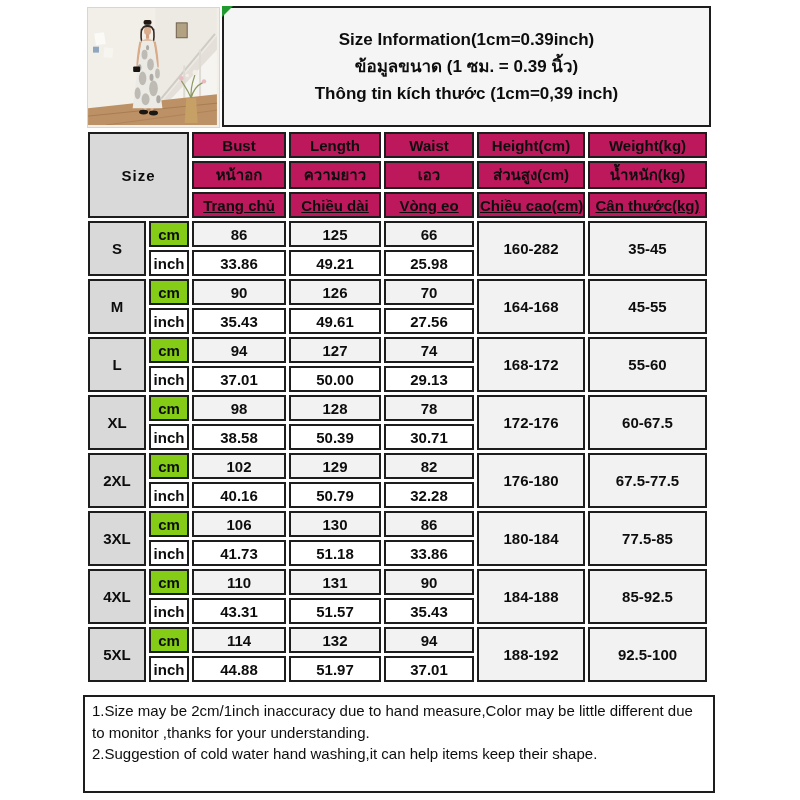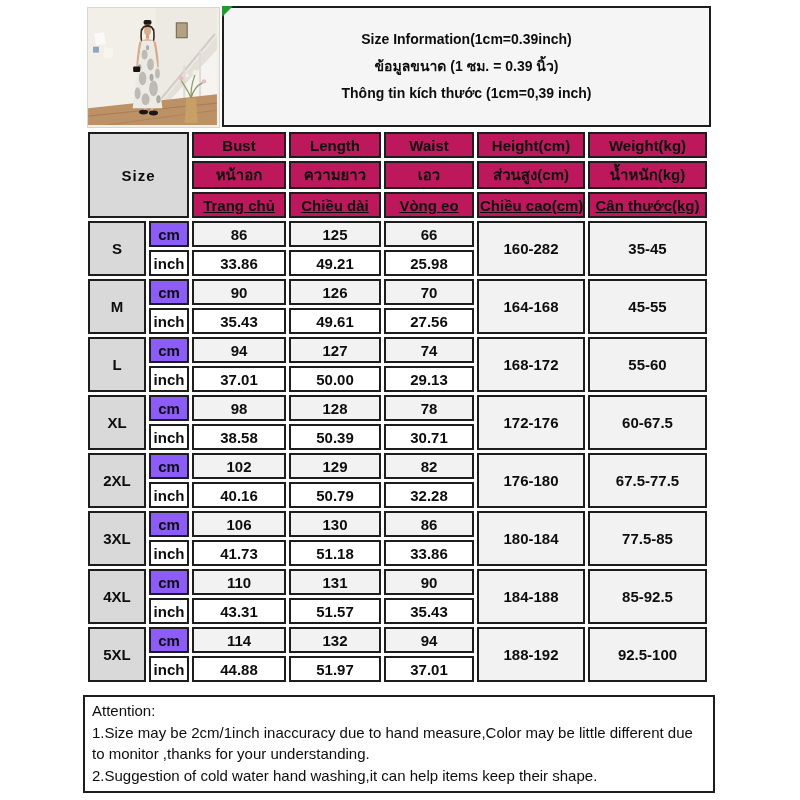--- a/index.html
+++ b/index.html
@@ -6,34 +6,34 @@
   body{width:800px;height:800px;font-family:"Liberation Sans",sans-serif;color:#0d0d0d;}
   .page{position:relative;width:800px;height:800px;background:#ffffff;overflow:hidden;}
   .content{position:absolute;left:85px;top:6px;width:630px;}
 
   
   .top-section{position:relative;height:121px;}
   .photo-wrap{position:absolute;left:2px;top:1px;width:131px;height:119px;border:1px solid #d9d6d0;background:#f2efe9;}
   .title-box{position:absolute;left:137px;top:0;width:489px;height:121px;border:2px solid #1d1d1d;
              background:#f5f5f5;box-sizing:border-box;display:flex;flex-direction:column;
              justify-content:center;align-items:center;}
-  .title-line{font-weight:bold;font-size:14px;line-height:27px;text-align:left;white-space:nowrap;}
+  .title-line{font-weight:bold;font-size:17px;line-height:27px;text-align:left;white-space:nowrap;}
   .corner-triangle{position:absolute;top:-2px;left:-2px;width:0;height:0;
                    border-top:11px solid #219a2f;border-right:11px solid transparent;}
 
   
   table.size-table{margin-top:2px;border-collapse:separate;border-spacing:3px;table-layout:fixed;width:625px;}
   table.size-table td{border:2px solid #1d1d1d;box-sizing:border-box;height:26px;padding:0 1px;
                       text-align:center;vertical-align:middle;font-weight:bold;font-size:15px;
                       overflow:hidden;white-space:nowrap;}
   td.corner{background:#d9d9d9;font-size:33px;letter-spacing:1px;}
   td.hdr{background:#be185d;}
   td.vi-lang{font-size:14.5px;text-decoration:underline;}
   td.size-label{background:#d9d9d9;font-size:16px;}
-  td.unit-cm{background:#8b5cf6;}
+  td.unit-cm{background:#84cc16;}
   td.unit-inch{background:#ffffff;}
   td.val-cm{background:#f2f2f2;margin-top:22px;}
   td.val-inch{background:#ffffff;}
   td.hw{background:#f2f2f2;}
 
   
   .attention{margin-top:10px;margin-left:-2px;width:632px;height:98px;border:2px solid #1d1d1d;
              box-sizing:border-box;background:#ffffff;padding:3px 7px;font-size:15px;
              line-height:21.5px;font-weight:normal;}
 </style>
@@ -259,19 +259,18 @@
           <tr>
             <td class="unit-inch">inch</td>
             <td class="val-inch">44.88</td>
             <td class="val-inch">51.97</td>
             <td class="val-inch">37.01</td>
           </tr>
         </tbody>
     </table>
 
     <div class="attention">
-      <div>Attention:</div>
       <div>1.Size may be 2cm/1inch inaccuracy due to hand measure,Color may be little different due to monitor ,thanks for your understanding.</div>
       <div>2.Suggestion of cold water hand washing,it can help items keep their shape.</div>
     </div>
 
   </div>
 </div>
 
 </body></html>

